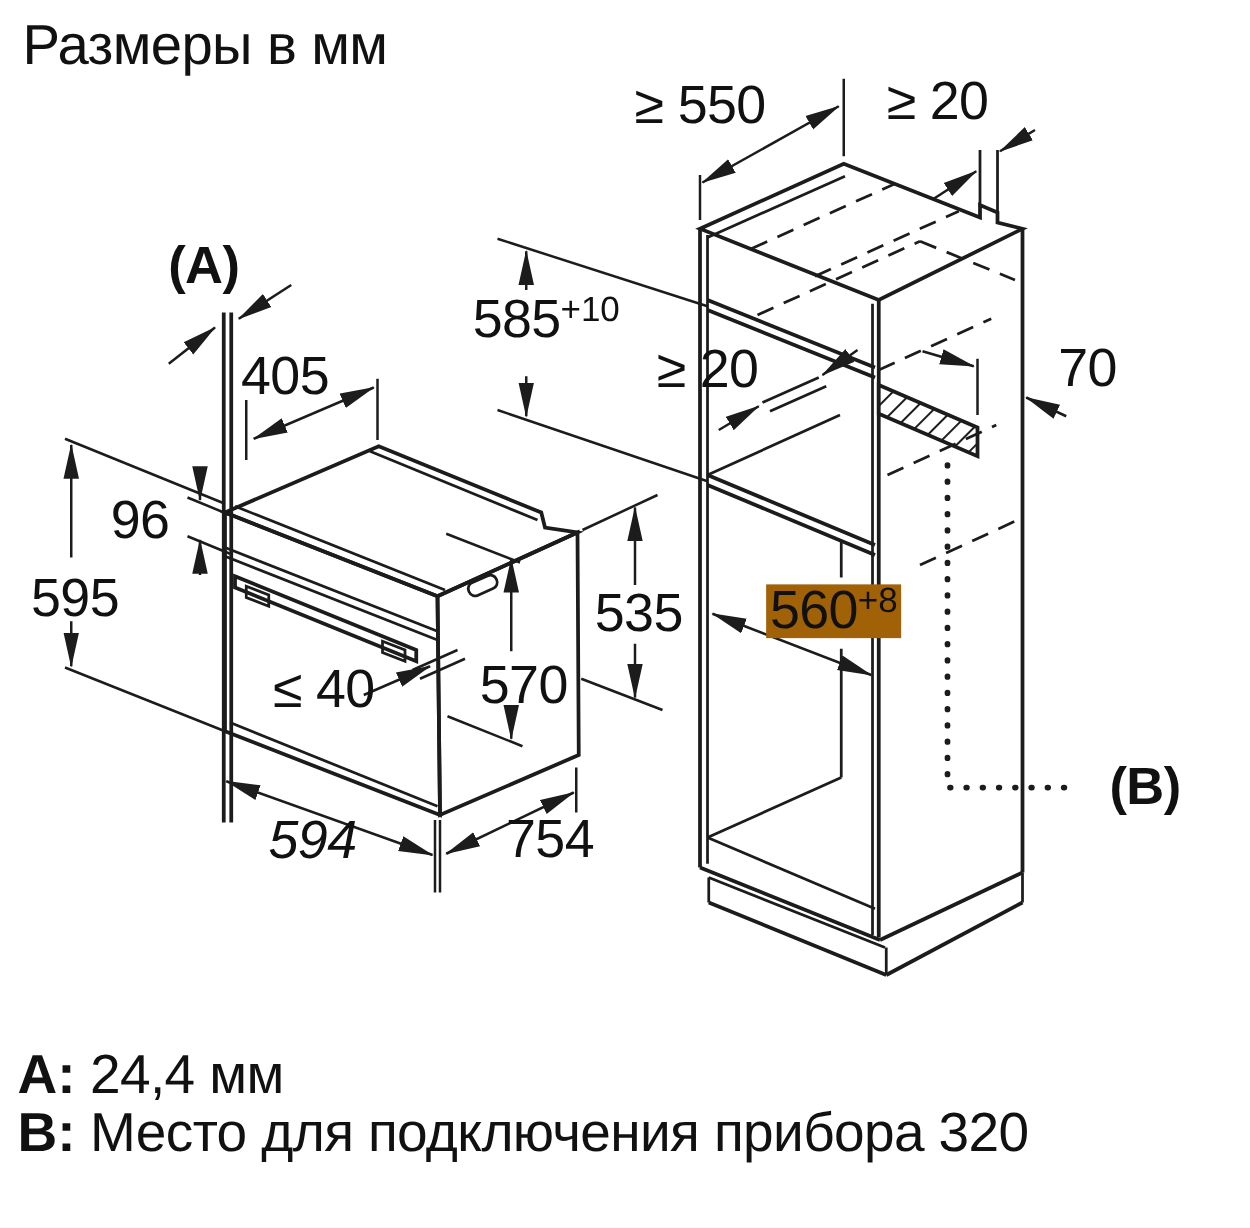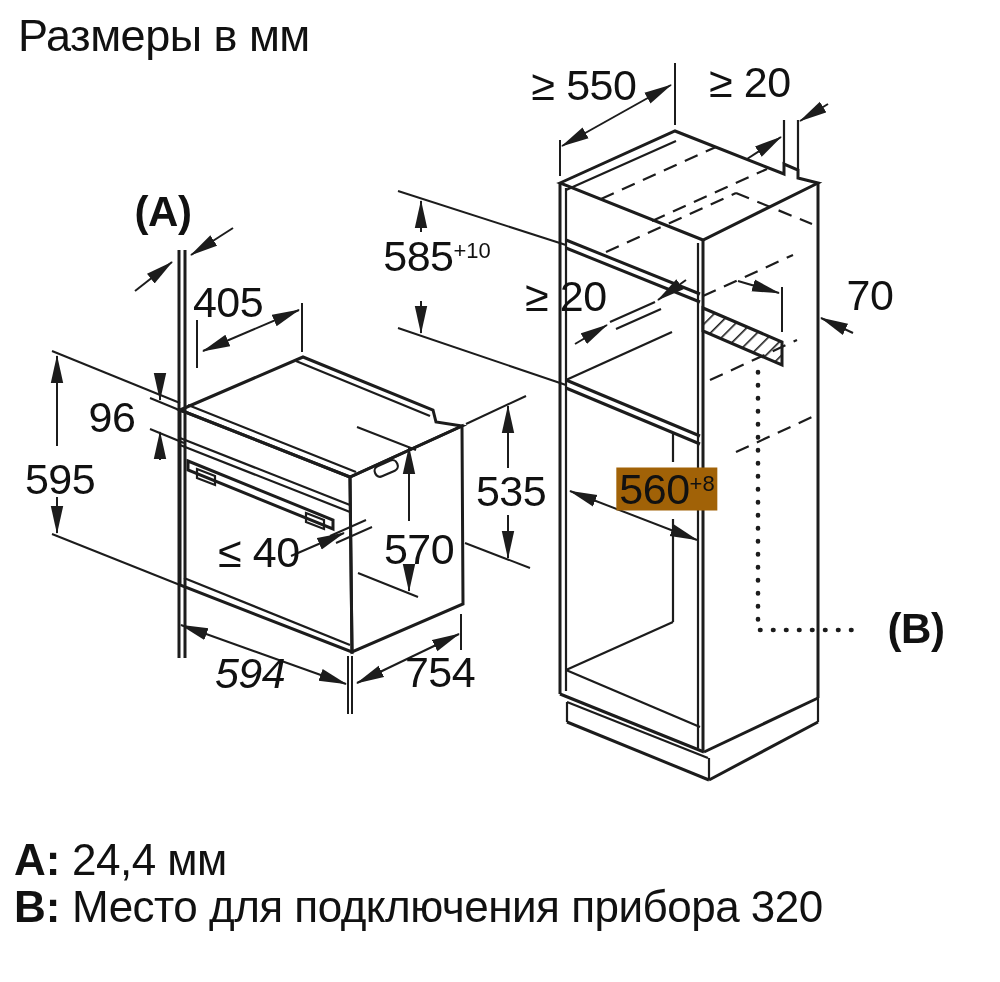--- a/index.html
+++ b/index.html
@@ -13,21 +13,21 @@
   .o2{fill:none;stroke:#1c1c1c;stroke-width:2.2;}
   .d{fill:none;stroke:#1c1c1c;stroke-width:2;}
   .dash{fill:none;stroke:#1c1c1c;stroke-width:2.2;stroke-dasharray:14 9;}
   .dot{fill:none;stroke:#1c1c1c;stroke-width:4.6;stroke-dasharray:0.5 12.5;stroke-linecap:round;}
   .hatch{stroke:#1c1c1c;stroke-width:3;}
   .lbl{
     position:absolute;transform:translate(-50%,-50%);
     font-size:43px;line-height:1;white-space:nowrap;color:#111;
     letter-spacing:-0.5px;
   }
-  .lbl .sup{font-size:22px;position:relative;top:-13px;letter-spacing:0;}
+  .lbl .sup{font-size:28px;position:relative;top:-13px;letter-spacing:0;}
   .callout{font-weight:bold;font-size:42px;}
   .bg{background:#a16207;padding:0 3px;}
   #page-title{
     position:absolute;left:18px;top:10px;font-size:45px;letter-spacing:-0.5px;
   }
   #legend{
     position:absolute;left:14px;top:836px;font-size:44px;line-height:47px;
   }
   .legend-row{display:flex;}
   .legend-key{font-weight:bold;width:58px;flex:0 0 58px;}
@@ -197,21 +197,21 @@
   <div class="lbl callout" style="left:163px;top:212px;">(A)</div>
   <div class="lbl" style="left:228px;top:302px;">405</div>
   <div class="lbl" style="left:112px;top:417px;">96</div>
   <div class="lbl" style="left:60px;top:479px;">595</div>
   <div class="lbl" style="left:259px;top:552px;">≤ 40</div>
   <div class="lbl" style="left:419px;top:549px;">570</div>
   <div class="lbl" style="left:511px;top:491px;">535</div>
   <div class="lbl" style="left:250px;top:673px;font-style:italic;">594</div>
   <div class="lbl" style="left:440px;top:672px;">754</div>
 
-  <div class="lbl" style="left:584px;top:85px;">≥ 550</div>
+  <div class="lbl" style="left:560px;top:85px;">≥ 550</div>
   <div class="lbl" style="left:750px;top:82px;">≥ 20</div>
   <div class="lbl" style="left:437px;top:256px;">
     <span>585</span><span class="sup">+10</span>
   </div>
   <div class="lbl" style="left:566px;top:296px;">≥ 20</div>
   <div class="lbl" style="left:870px;top:295px;">70</div>
   <div class="lbl bg" style="left:667px;top:489px;">
     <span>560</span><span class="sup">+8</span>
   </div>
   <div class="lbl callout" style="left:916px;top:629px;">(B)</div>

